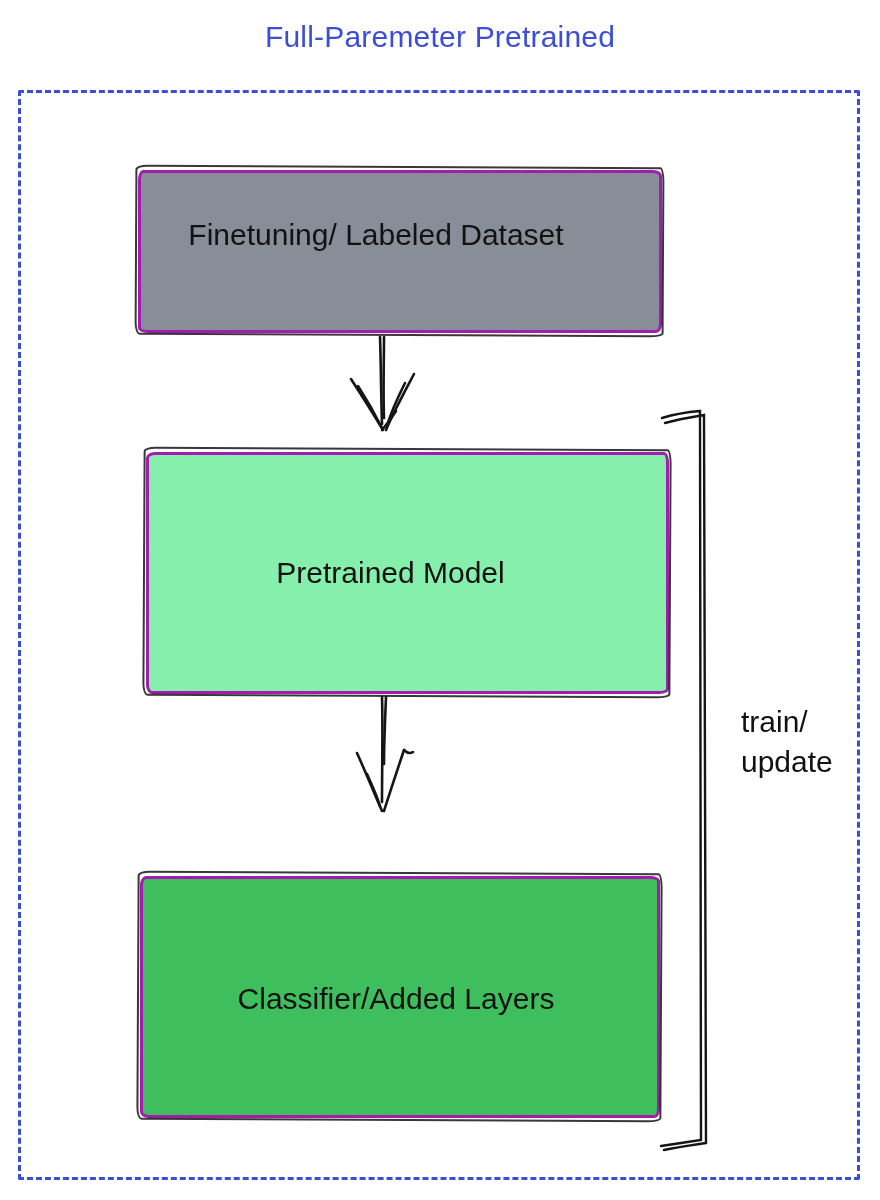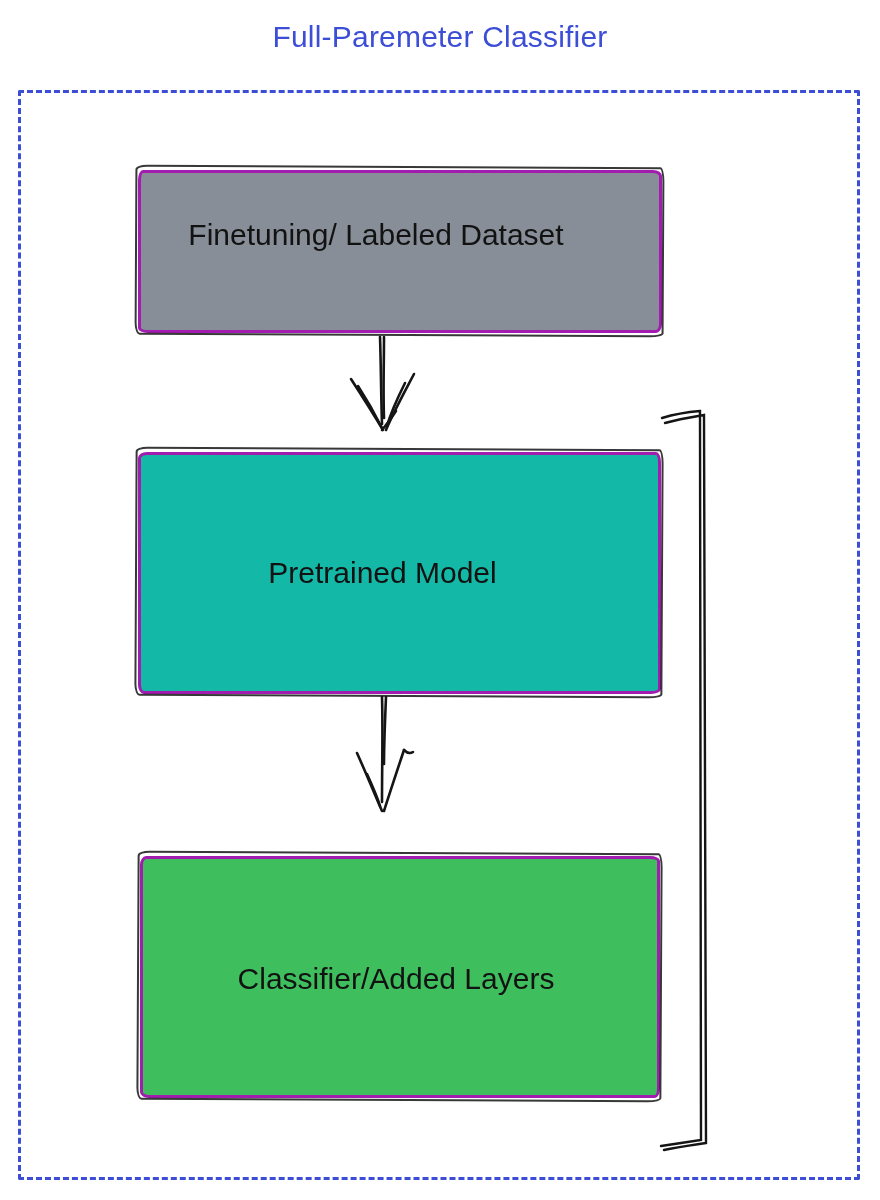--- a/index.html
+++ b/index.html
@@ -49,21 +49,21 @@
     inset: -7px -5px -6px -6px;
     border: 2px solid rgba(21,21,21,0.85);
     border-radius: 12px 4px 14px 5px / 5px 14px 4px 12px;
     transform: rotate(0.3deg);
     pointer-events: none;
   }
   .node-0 { left: 138px; top: 170px; width: 524px; height: 163px;
             border-radius: 5px 9px 6px 10px / 10px 6px 9px 5px; }
   .node-1 { left: 138px; top: 452px; width: 523px; height: 242px;
             border-radius: 9px 5px 10px 6px / 6px 10px 5px 9px; }
-  .node-2 { left: 140px; top: 856px; width: 520px; height: 242px;
+  .node-2 { left: 140px; top: 876px; width: 520px; height: 242px;
             border-radius: 6px 10px 5px 9px / 9px 5px 10px 6px; }
 
   .node-label {
     font-size: 30px;
     color: #121212;
     white-space: nowrap;
   }
   .node-0 .node-label { transform: translate(-24px, -17px); }
   .node-1 .node-label { transform: translate(-17px, 0px); }
   .node-2 .node-label { transform: translate(-4px, 2px); }
@@ -83,29 +83,29 @@
     line-height: 40px;
     color: #121212;
     white-space: pre-line;
   }
 </style>
 </head>
 <body>
 
 <div class="canvas">
 
-  <div class="title" style="color: rgb(60, 77, 214);">Full-Paremeter Classifier</div>
+  <div class="title" style="color: rgb(60, 77, 214);">Full-Paremeter Pretrained</div>
 
   <div class="frame" style="border-color: rgb(60, 77, 214);"></div>
 
   <div class="node node-0" style="background-color: rgb(135, 142, 151);">
     <span class="node-label">Finetuning/ Labeled Dataset</span>
   </div>
 
-  <div class="node node-1" style="background-color: #14b8a6;">
+  <div class="node node-1" style="background-color: #86efac; margin-left: 8px;">
     <span class="node-label">Pretrained Model</span>
   </div>
 
   <div class="node node-2" style="background-color: rgb(63, 190, 93);">
     <span class="node-label">Classifier/Added Layers</span>
   </div>
 
   <svg class="overlay" viewBox="0 0 880 1200" fill="none" stroke-width="2.6" stroke-linecap="round" stroke="#151515">
 
     <g>
@@ -126,14 +126,16 @@
       <path d="M380,806 C377,796 372,785 367,774"></path>
       <path d="M404,750 C407,753 410,754 413,752"></path>
     </g>
 
     <g stroke-width="2.4">
       <path d="M662,418 C675,414 688,412 700,411 L701,1140 C688,1142 674,1144 661,1146"></path>
       <path d="M665,423 C679,419 692,417 704,415 L706,1143 C693,1145 678,1147 664,1150"></path>
     </g>
   </svg>
 
+  <div class="bracket-label">train/
+update</div>
 
 </div>
 
 </body></html>

